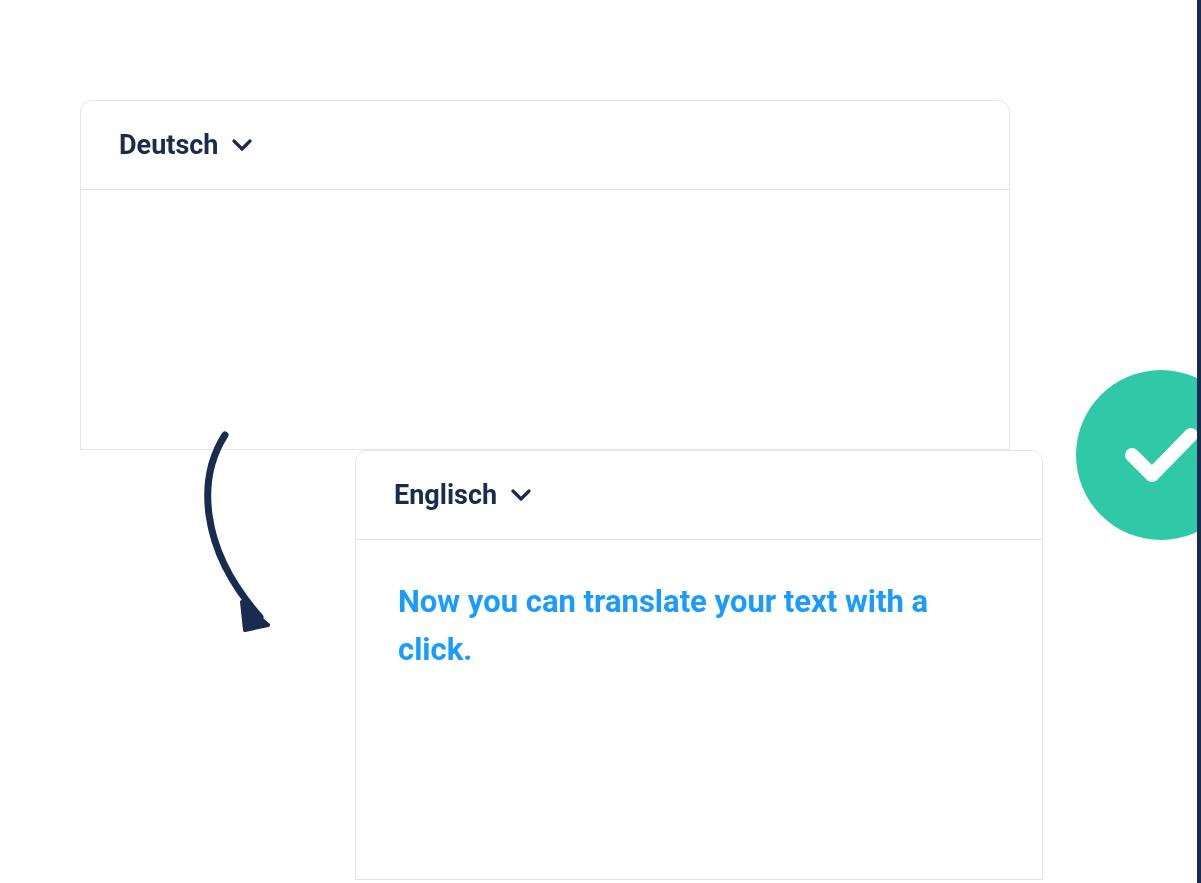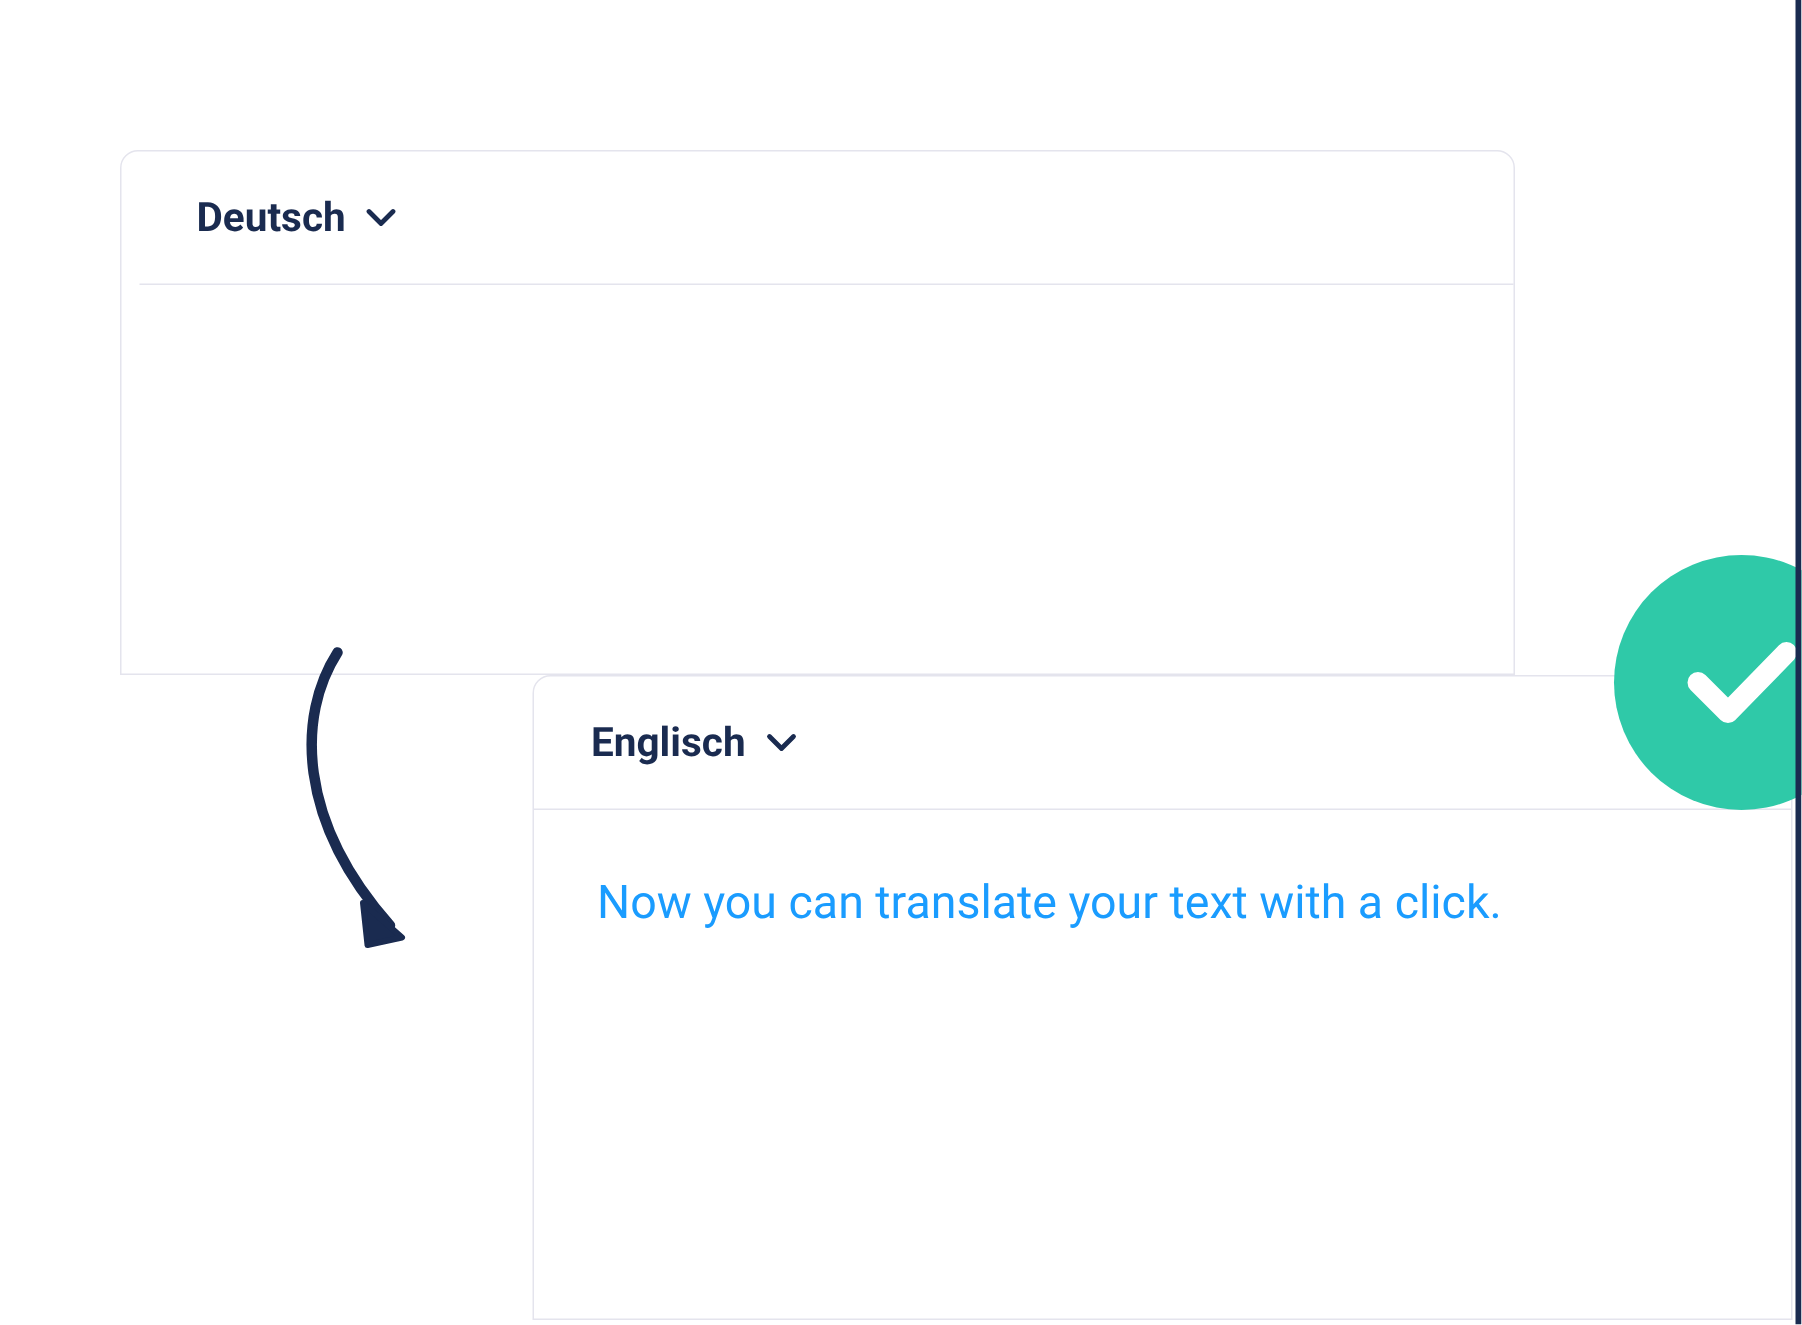--- a/index.html
+++ b/index.html
@@ -24,27 +24,26 @@
       border-radius: 12px;
     }
     
     .card-source {
       left: 80px;
       top: 100px;
       width: 930px;
       height: 350px;
       border-bottom-left-radius: 0;
       border-bottom-right-radius: 0;
-      padding-left: 12px;
     }
     
     .card-target {
       left: 355px;
       top: 450px;
-      width: 840px;
+      width: 688px;
       height: 430px;
       border-bottom-left-radius: 0;
       border-bottom-right-radius: 0;
       z-index: 2;
     }
     
     .card-header {
       padding: 28px 38px;
       border-bottom: 1px solid #e4e4ed;
       display: flex;
@@ -77,21 +76,21 @@
       font-size: 31px;
       line-height: 1.55;
       color: #1a2b50;
       font-weight: 400;
     }
     
     .target-text {
       font-size: 31px;
       line-height: 1.55;
       color: #1a9cff;
-      font-weight: 400;
+      font-weight: 700;
     }
     
     .arrow-container {
       position: absolute;
       left: 190px;
       top: 427px;
       width: 110px;
       height: 210px;
       z-index: 3;
     }

